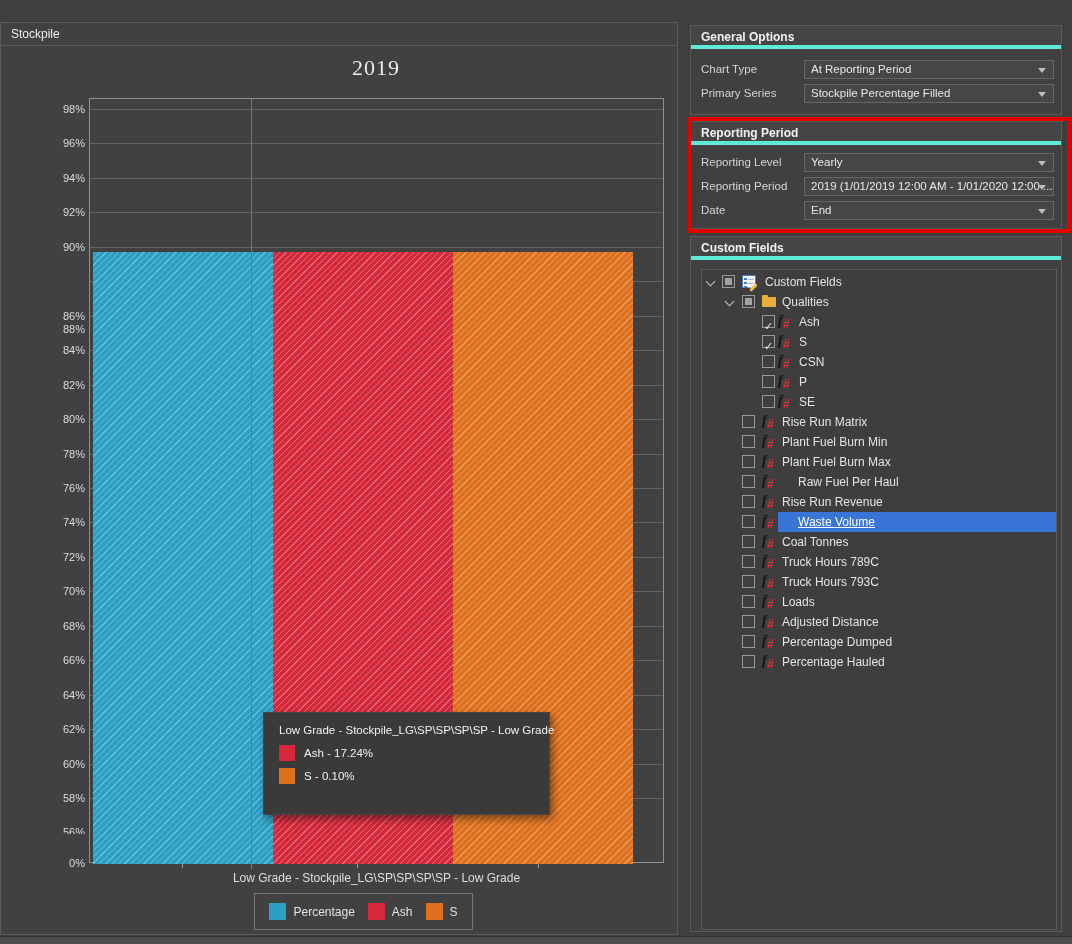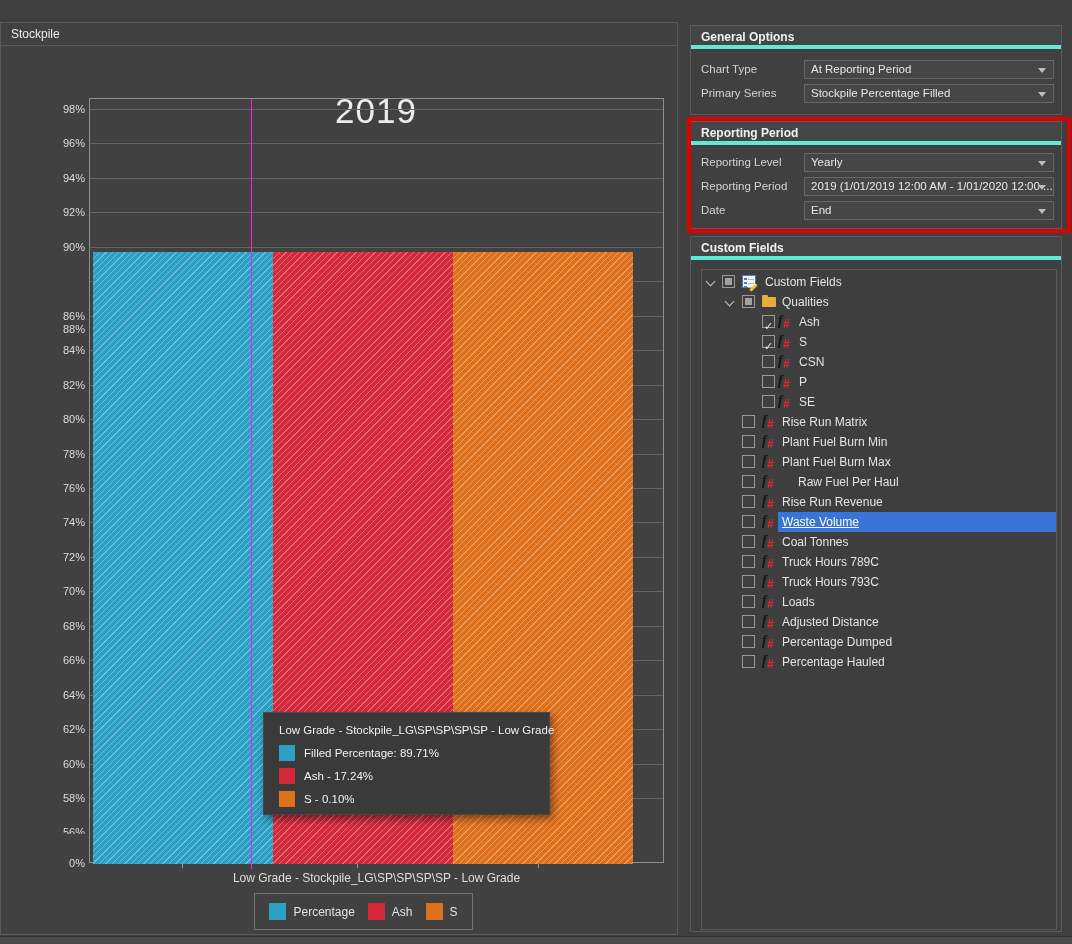--- a/index.html
+++ b/index.html
@@ -10,21 +10,21 @@
   
   #left-panel { left:0; top:22; top:22px; width:678px; height:913px;
     border:1px solid #5A5A5A; background:#414141; }
   #left-panel-header { position:absolute; left:0; top:0; width:100%; height:23px;
     border-bottom:1px solid #5A5A5A; }
   #left-panel-title { position:absolute; left:10px; top:4px; font-size:12px;
     font-weight:normal; color:#EDEDED; }
 
   
   #chart-title { position:absolute; left:88px; top:32px; width:574px; text-align:center;
-    font-family:Liberation Sans, sans-serif; font-size:35px; color:#ECECEC; letter-spacing:1px;margin-top:36px; }
+    font-family:Liberation Serif, serif; font-size:22px; color:#ECECEC; letter-spacing:1px; }
   #plot { position:absolute; left:88px; top:75px; width:575px; height:765px;
     border:1px solid #8F8F8F; }
   .gridline { position:absolute; left:0; width:100%; height:1px; background:#636363; }
   .ytick-label { position:absolute; right:100%; margin-right:5px; width:40px;
     text-align:right; font-size:11px; color:#DCDCDC; line-height:11px; }
   .ytick-clip { overflow:hidden; }
   .bar { position:absolute; bottom:0; }
   .hatch { background-image:repeating-linear-gradient(135deg,
       rgba(255,255,255,0.30) 0px, rgba(255,255,255,0.30) 1px, transparent 1px, transparent 4.5px); }
   #crosshair { position:absolute; width:1px; background:#FF1BF0; }
@@ -70,21 +70,21 @@
   .tree-row { position:absolute; left:0; width:100%; height:20px; }
   .tree-chevron { position:absolute; top:6px; width:7px; height:7px;
     border-right:1.6px solid #C6C6C6; border-bottom:1.6px solid #C6C6C6;
     transform:rotate(45deg); }
   .tree-check { position:absolute; top:3px; width:13px; height:13px;
     border:1px solid #9A9A9A; background:#3F3F3F; text-align:center; }
   .tree-check .tick { font-size:11px; line-height:12px; color:#ECECEC; }
   .tree-check .ind { position:absolute; left:2px; top:2px; width:7px; height:7px; background:#A2A2A2; }
   .tree-label { position:absolute; top:3px; font-size:12px; color:#E4E4E4; white-space:nowrap; }
   .tree-sel { position:absolute; top:0; height:20px; right:0; background:#3875D6; }
-  .tree-row.selected .tree-label { color:#FFFFFF; text-decoration:underline; }
+  .tree-row.selected .tree-label { color:#FFFFFF; text-decoration:underline;margin-left:16px; }
 
   
   .icon-field { position:absolute; top:2px; width:17px; height:16px; }
   .icon-field .f { position:absolute; left:0; top:-1px; font-family:"Liberation Serif", serif;
     font-style:italic; font-weight:bold; font-size:14px; color:#151515; }
   .icon-field .h { position:absolute; left:5px; top:3px; font-weight:bold; font-size:12px; color:#E22737; }
   .icon-folder { position:absolute; top:5px; width:14px; height:10px; background:#E8AE3C; border-radius:1px; }
   .icon-folder:before { content:""; position:absolute; left:0; top:-2px; width:6px; height:2px;
     background:#E8AE3C; border-radius:1px 1px 0 0; }
   .icon-root { position:absolute; top:3px; width:14px; height:13px; background:#F5F5F5;
@@ -177,24 +177,20 @@
       <div class="legend-item">
         <span class="legend-swatch" style="background: rgb(224, 113, 28);"></span>
         <span class="legend-label">S</span>
       </div>
     </div>
 
   <div id="tooltip">
     <div id="tooltip-title">Low Grade - Stockpile_LG\SP\SP\SP\SP - Low Grade</div>
     <div id="tooltip-rows">
         <div class="tooltip-row">
-          <span class="tooltip-swatch" style="background: rgb(43, 159, 196);"></span>
-          <span class="tooltip-text">Filled Percentage: 89.71%</span>
-        </div>
-        <div class="tooltip-row">
           <span class="tooltip-swatch" style="background: rgb(212, 41, 58);"></span>
           <span class="tooltip-text">Ash - 17.24%</span>
         </div>
         <div class="tooltip-row">
           <span class="tooltip-swatch" style="background: rgb(224, 113, 28);"></span>
           <span class="tooltip-text">S - 0.10%</span>
         </div>
       </div>
   </div>
 </div>

